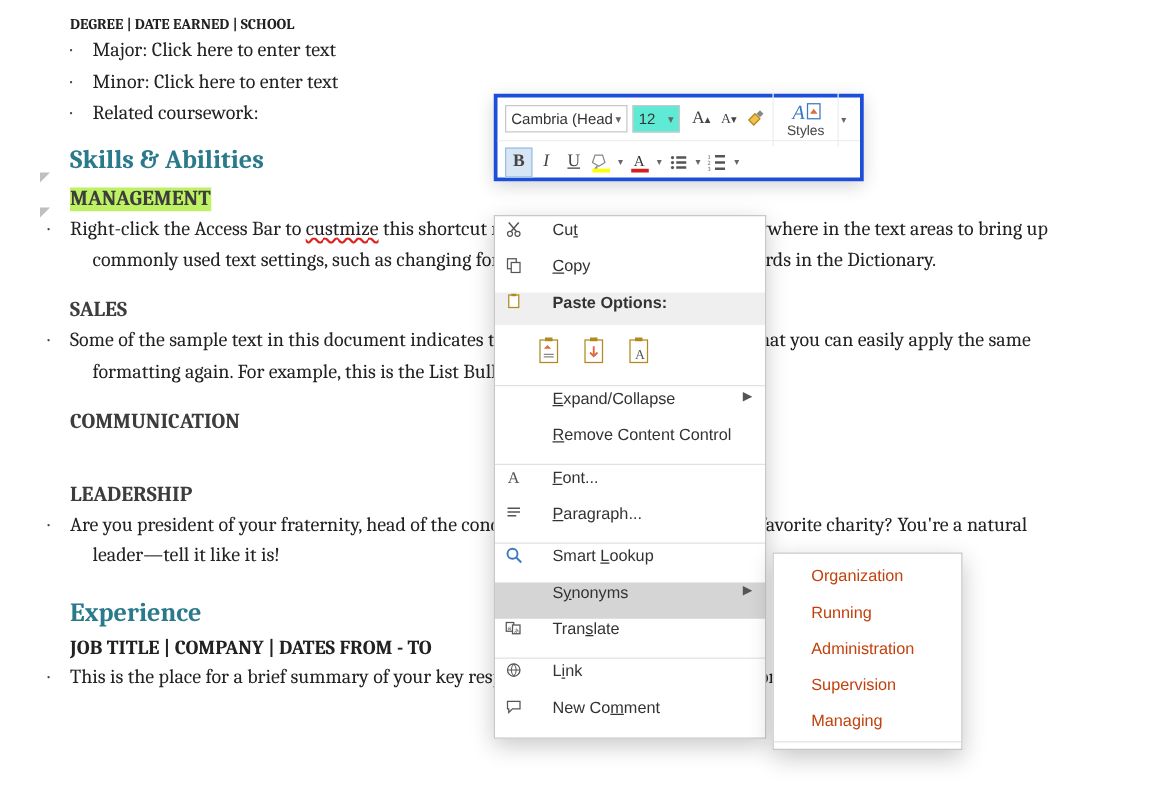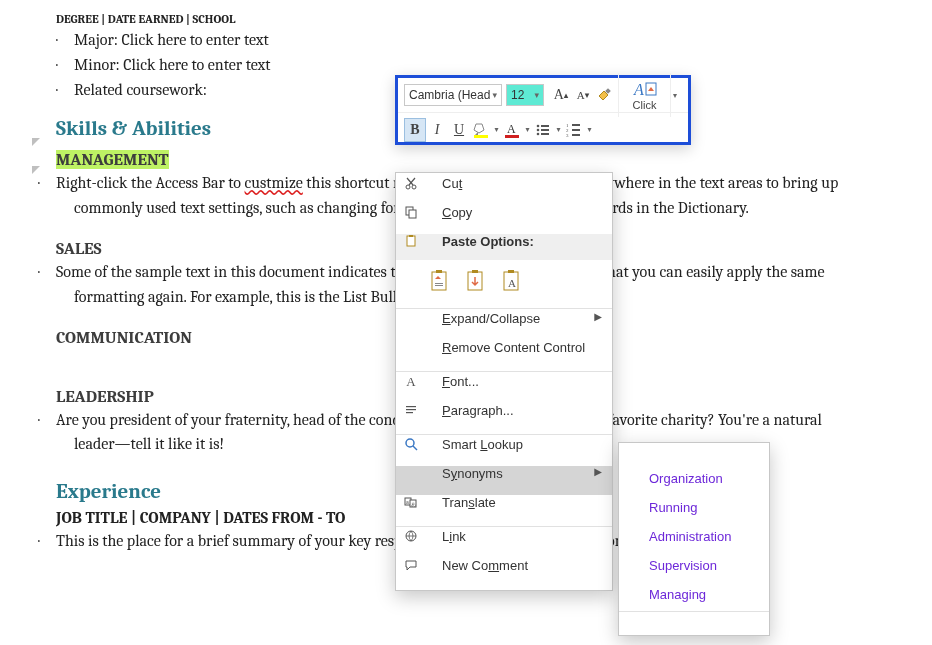--- a/index.html
+++ b/index.html
@@ -246,22 +246,22 @@
   .sub {
     position: absolute;
     left: 618px;
     top: 442px;
     width: 152px;
     background: #fff;
     border: 1px solid #c7c7c7;
     box-shadow: 0 6px 18px rgba(0,0,0,0.22);
     font-family: "Segoe UI", sans-serif;
     font-size: 13px;
-    color: #6d28d9;
-    padding: 21px 0;
+    color: #c2410c;
+    padding: 3px 0;
   }
   .sub-item {
     height: 29px;
     display:flex;
     align-items:center;
     padding: 0 10px 0 0;
     cursor:pointer;
   }
   .sub-icon { width: 30px; flex:0 0 30px; display:flex;align-items:center;justify-content:center; color:#555;}
   .underline-key { text-decoration: underline; }
@@ -335,21 +335,21 @@
           <path d="M3 10 L8 5 L12 9 L7 14 Z" fill="#f3c04a" stroke="#b08a20"></path>
           <rect x="10" y="3" width="4" height="4" fill="#888" transform="rotate(45 12 5)"></rect>
         </svg>
     </div>
     <div class="styles-btn">
       <svg width="26" height="20" viewBox="0 0 26 20">
           <text x="2" y="16" font-family="serif" font-size="16" font-style="italic" fill="#3b78c4">A</text>
           <rect x="14" y="4" width="10" height="12" fill="none" stroke="#3b78c4"></rect>
           <path d="M16 12 L19 8 L22 12" fill="#e06a45"></path>
         </svg>
-      <span style="font-size:11px;">Click</span>
+      <span style="font-size:11px;">Styles</span>
     </div>
     <div class="mini-dd" style="height:44px;border-left:1px solid #eee;">▾</div>
   </div>
   <div class="mini-row">
     <div class="mini-btn active" style="font-weight:bold;">B</div>
     <div class="mini-btn" style="font-style:italic;">I</div>
     <div class="mini-btn" style="text-decoration:underline;">U</div>
     <div class="mini-btn highlight">
       <svg width="18" height="18" viewBox="0 0 18 18">
           <path d="M4 3 L10 3 L12 9 L7 12 L2 9 Z" fill="#fff" stroke="#888"></path>

